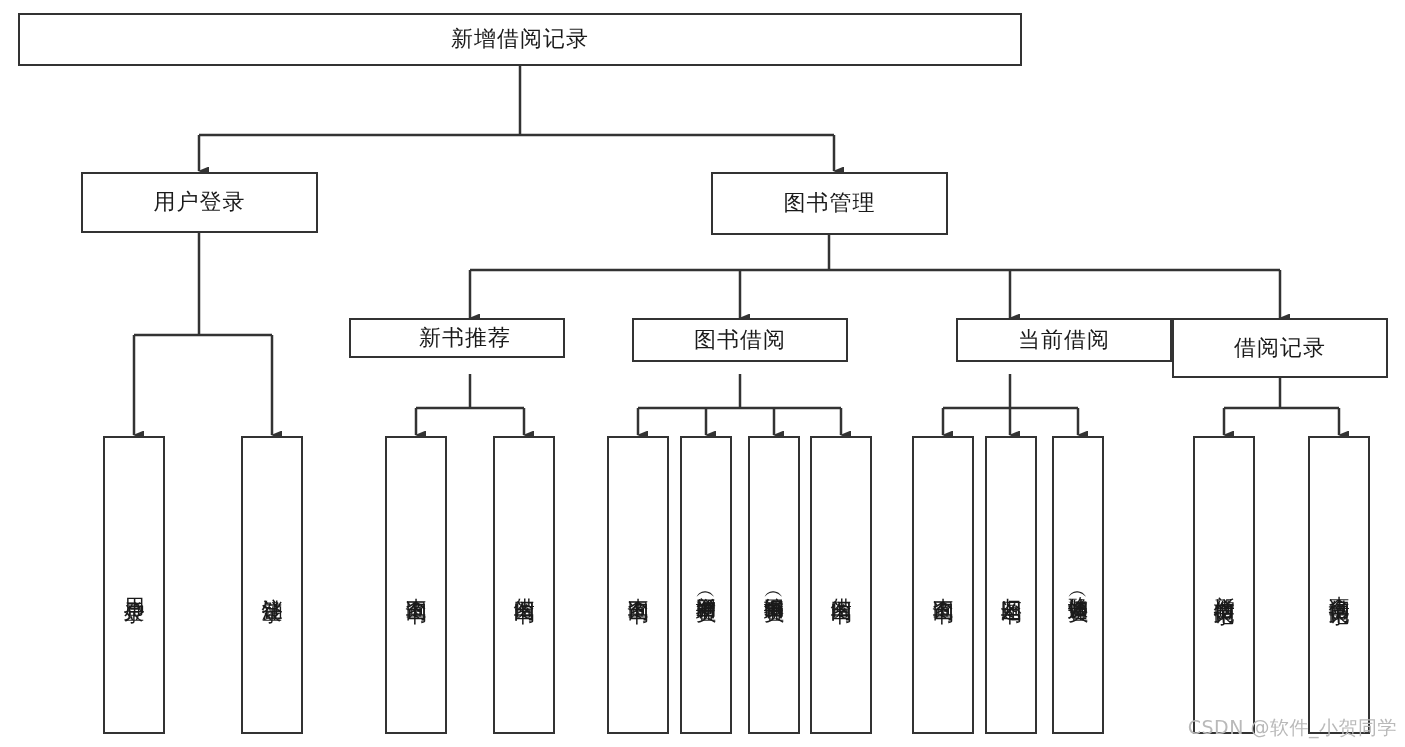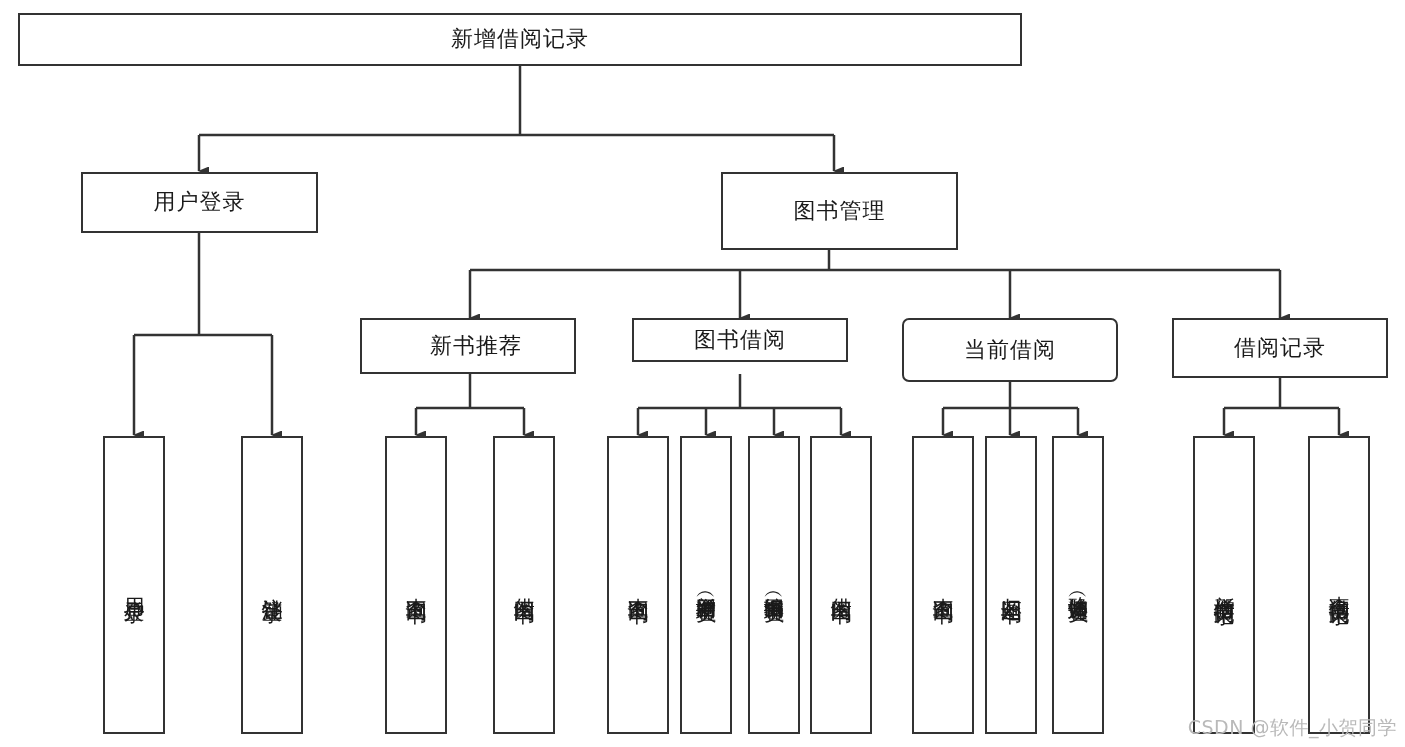--- a/index.html
+++ b/index.html
@@ -120,31 +120,31 @@
     </g>
   </svg>
 
   <div class="node horiz" style="left:18px; top:13px; width:1004px; height:53px;">
     <span>新增借阅记录</span>
   </div>
 
   <div class="node horiz" style="left:81px; top:172px; width:237px; height:61px;">
     <span>用户登录</span>
   </div>
-  <div class="node horiz" style="left:711px; top:172px; width:237px; height:78px;margin-left:10px;">
+  <div class="node horiz" style="left:711px; top:172px; width:237px; height:63px;">
     <span>图书管理</span>
   </div>
 
-  <div class="node horiz" style="left:360px; top:318px; width:216px; height:56px;padding-left:16px;">
+  <div class="node horiz" style="left:349px; top:318px; width:216px; height:40px;padding-left:16px;">
     <span>新书推荐</span>
   </div>
   <div class="node horiz" style="left:632px; top:318px; width:216px; height:44px;">
     <span>图书借阅</span>
   </div>
-  <div class="node horiz" style="left:902px; top:318px; width:216px; height:64px;border-radius:7px;">
+  <div class="node horiz" style="left:956px; top:318px; width:216px; height:44px;">
     <span>当前借阅</span>
   </div>
   <div class="node horiz" style="left:1172px; top:318px; width:216px; height:60px;">
     <span>借阅记录</span>
   </div>
 
   <div class="node vert" style="left:103px; top:436px; width:62px; height:298px;">
     <span>用户登录</span>
   </div>
   <div class="node vert" style="left:241px; top:436px; width:62px; height:298px;">

